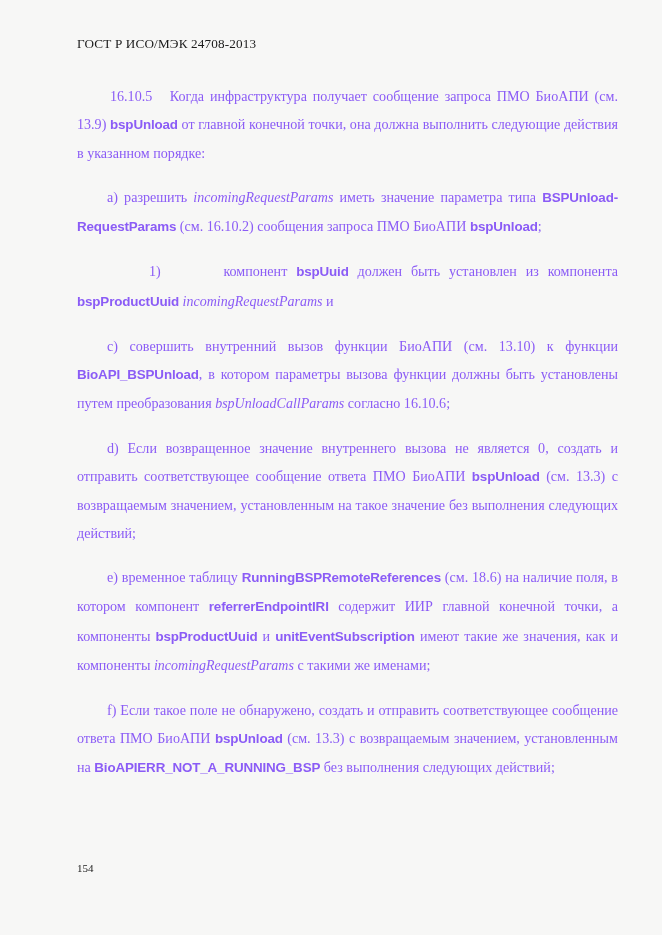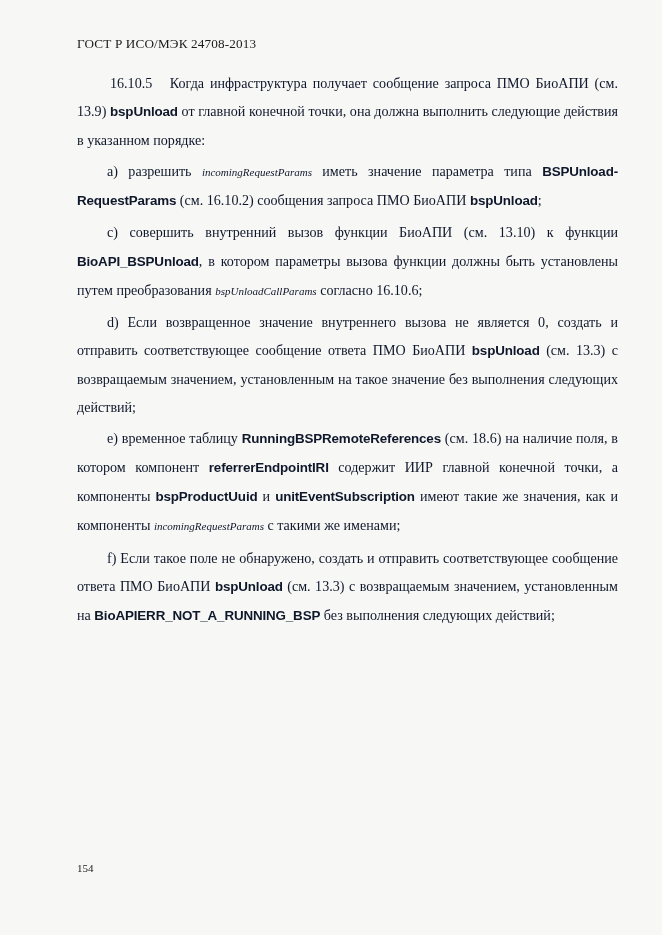--- a/index.html
+++ b/index.html
@@ -37,44 +37,44 @@
 
   
   .body-col {
     position: absolute;
     left: 77px;
     top: 66px;
     width: 541px;
   }
 
   p.para {
-    margin: 3px 0 0 0;
+    margin: 16px 0 0 0;
     font-size: 14.1px;
     line-height: 28.1px;
     text-align: justify;
     text-justify: inter-word;
-    color: #0f172a;
+    color: #8b5cf6;
     
   }
 
   
   p.indent-1 { text-indent: 33px; }
   p.indent-2 { text-indent: 30px; }
   p.indent-sub { text-indent: 72px; }
 
   
   .mono-b {
     font-family: "Liberation Sans", "DejaVu Sans", sans-serif;
     font-weight: 700;
     font-size: 13.4px;
     letter-spacing: -0.15px;
   }
   .ital {
     font-style: italic;
-    font-size: 11px;
+    font-size: 14px;
   }
 
   
   .stretch-line {
     display: block;
     text-align: justify;
   }
   .stretch-line::after {
     content: "";
     display: inline-block;
@@ -111,20 +111,28 @@
       <span>a)</span>
       <span>разрешить</span>
       <span class="ital">incomingRequestParams</span>
       <span>иметь значение параметра типа</span>
       <span class="mono-b">BSPUnload-RequestParams</span>
       <span>(см. 16.10.2) сообщения запроса ПМО БиоАПИ</span>
       <span class="mono-b">bspUnload</span><span>;</span>
     </p>
 
 
+    <p class="para indent-sub">
+      <span>1)</span><span class="gap-med">&nbsp; &nbsp;</span><span>компонент</span>
+      <span class="mono-b">bspUuid</span>
+      <span>должен быть установлен из компонента</span>
+      <span class="mono-b">bspProductUuid</span>
+      <span class="ital">incomingRequestParams</span>
+      <span>и</span>
+    </p>
 
 
     <p class="para indent-2">
       <span>c)</span>
       <span>совершить внутренний вызов функции БиоАПИ (см. 13.10) к функции</span>
       <span class="mono-b">BioAPI_BSPUnload</span><span>, в котором параметры вызова функции должны быть установлены путем преобразования</span>
       <span class="ital">bspUnloadCallParams</span>
       <span>согласно 16.10.6;</span>
     </p>
 

